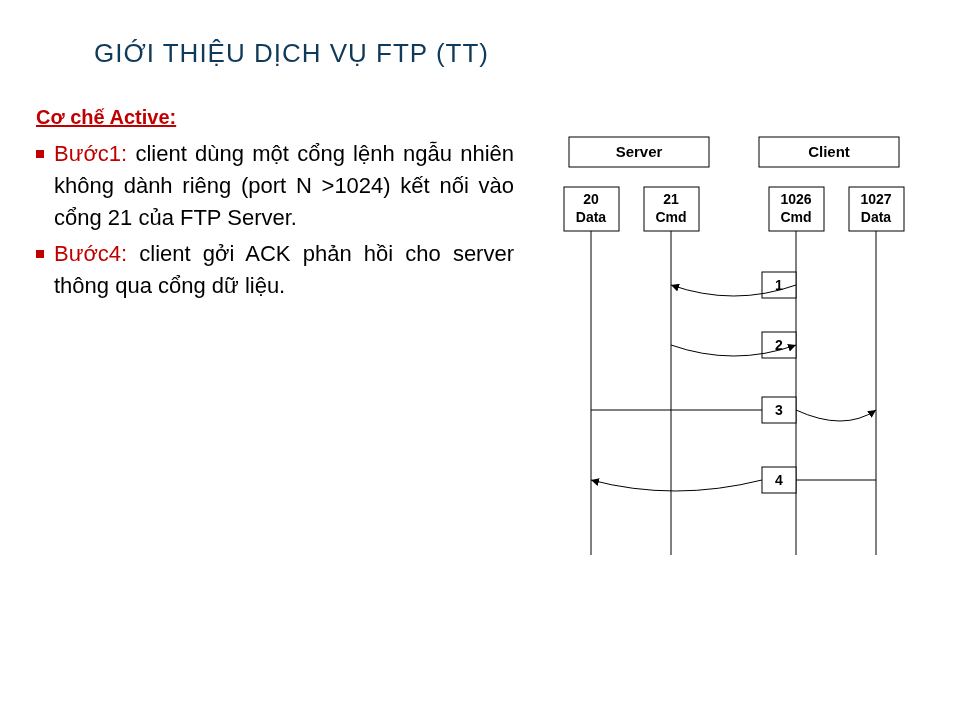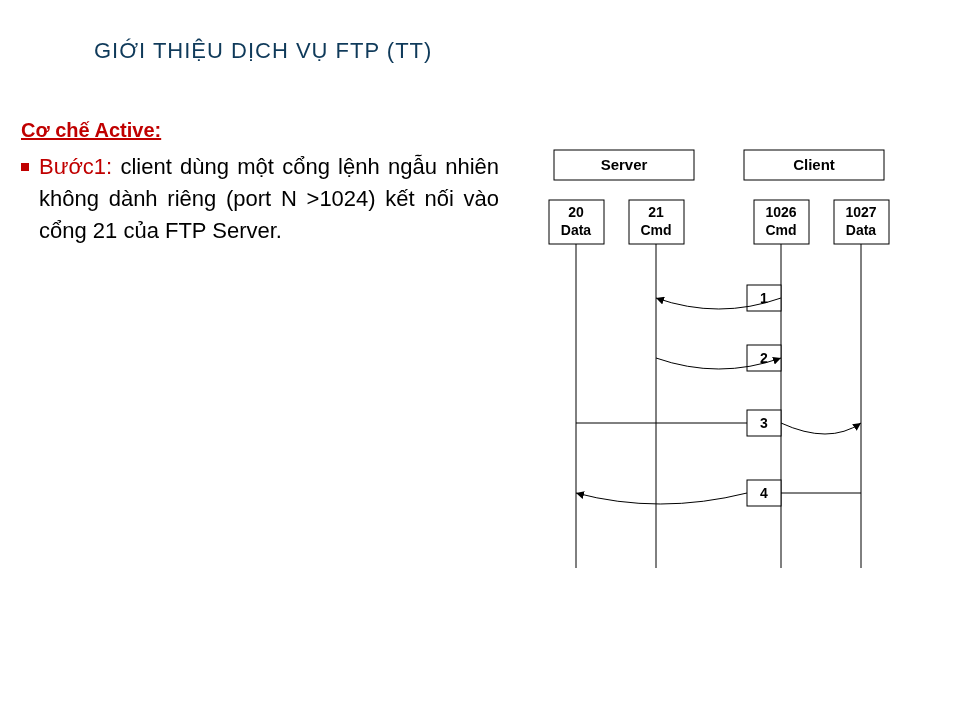--- a/index.html
+++ b/index.html
@@ -13,30 +13,29 @@
     overflow: hidden;
   }
   .slide {
     position: relative;
     width: 960px;
     height: 720px;
     box-sizing: border-box;
     padding: 38px 36px 30px 36px;
   }
   .title {
-    font-size: 22px;
+    font-size: 26px;
     font-weight: 400;
     letter-spacing: 1px;
     color: #0f3a5a;
-    margin: 0 0 52px 58px;
+    margin: 0 0 34px 58px;
   }
   .content {
     display: flex;
     align-items: flex-start;
-    justify-content: center;
   }
   .text-col {
     width: 478px;
     flex: 0 0 478px;
     font-size: 22px;
     line-height: 1.45;
   }
   .heading {
     color: #c00000;
     font-weight: bold;
@@ -97,20 +96,23 @@
 
     <div class="text-col">
       <p class="heading">Cơ chế Active:</p>
 
       <div class="step">
         <span class="step-label">Bước1:</span><span> client dùng một cổng lệnh ngẫu nhiên không dành riêng (port N &gt;1024) kết nối vào cổng 21 của FTP Server.</span>
       </div>
 
 
 
+      <div class="step">
+        <span class="step-label">Bước4:</span><span> client gởi ACK phản hồi cho server thông qua cổng dữ liệu.</span>
+      </div>
     </div>
 
     <div class="diagram-col">
       <svg width="380" height="440">
         <defs>
           <marker id="ah" viewBox="0 0 10 10" refX="10" refY="5" markerWidth="8" markerHeight="8" orient="auto-start-reverse">
             <path d="M0,0 L10,5 L0,10 Z" fill="#000"></path>
           </marker>
         </defs>
 

